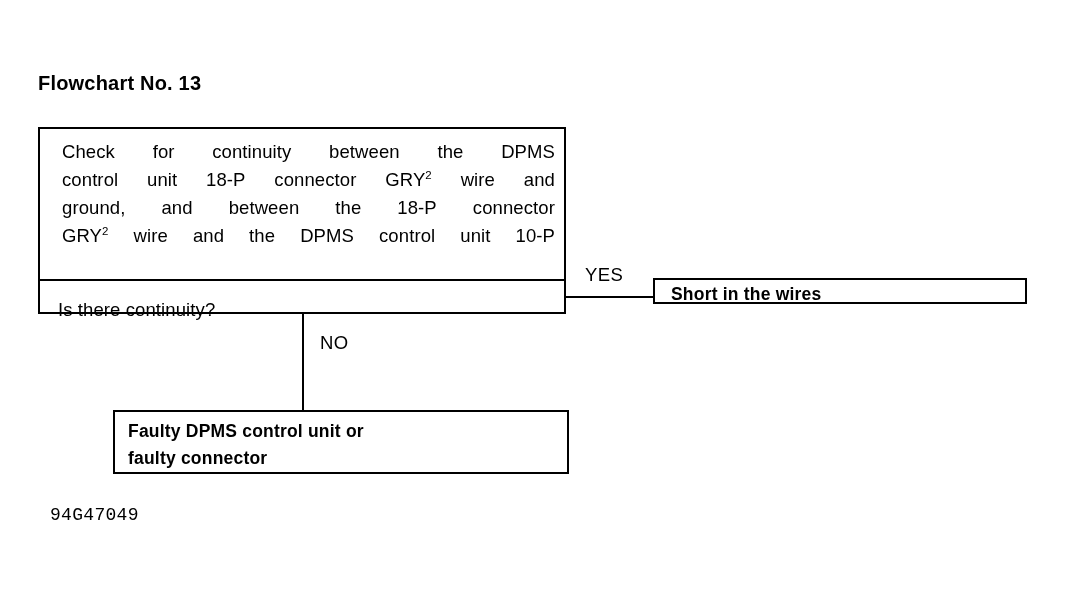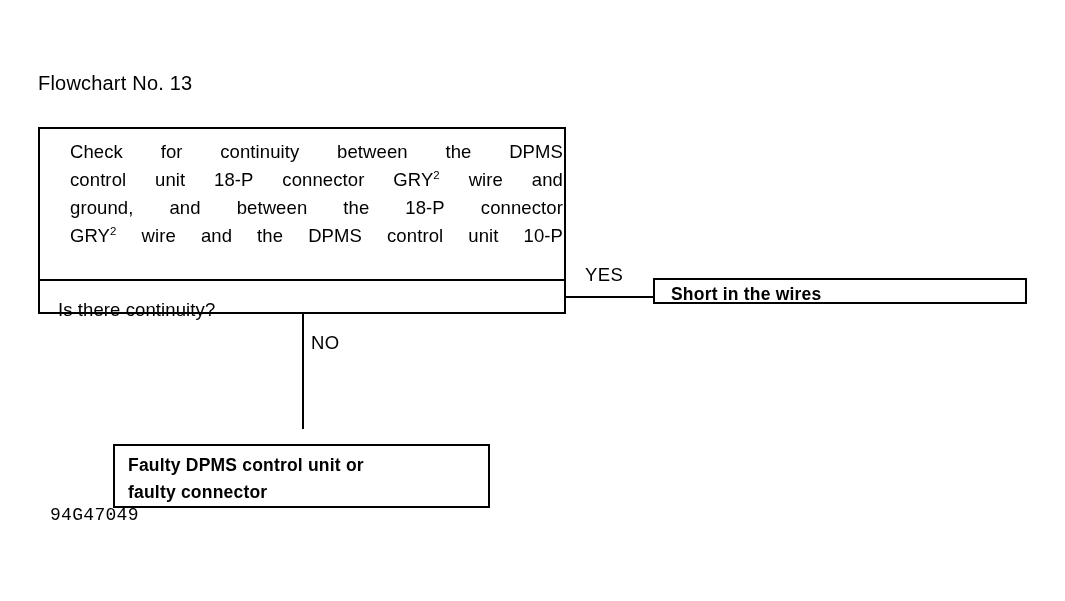--- a/index.html
+++ b/index.html
@@ -16,21 +16,21 @@
     font-family: "Liberation Sans", sans-serif;
     color: #000000;
   }
 
   
   .title {
     position: absolute;
     left: 38px;
     top: 72px;
     font-size: 20px;
-    font-weight: normal;
+    font-weight: bold;
     letter-spacing: 0.2px;
     white-space: nowrap;
   }
 
   
   .box {
     position: absolute;
     border: 2px solid #000000;
     box-sizing: border-box;
     background: #ffffff;
@@ -38,21 +38,21 @@
 
   
   #decision-box {
     left: 38px;
     top: 127px;
     width: 528px;
     height: 187px;
   }
   .decision-body {
     position: absolute;
-    left: 12px;
+    left: 4px;
     top: 0;
     right: 0;
     height: 150px;
     box-sizing: border-box;
     padding: 9px 16px 0 18px;
   }
   .decision-body .line {
     display: block;
     font-size: 18.5px;
     line-height: 28px;
@@ -104,22 +104,22 @@
     top: 4px;
     font-size: 17.5px;
     font-weight: bold;
     white-space: nowrap;
     letter-spacing: 0.2px;
   }
 
   
   #result-box-no {
     left: 113px;
-    top: 444px;
-    width: 377px;
+    top: 410px;
+    width: 456px;
     height: 64px;
   }
   #result-box-no .box-text {
     position: absolute;
     left: 13px;
     top: 6px;
     width: 350px;
     font-size: 17.5px;
     font-weight: bold;
     line-height: 27px;
@@ -152,21 +152,21 @@
   }
 
   
   .branch-label {
     position: absolute;
     font-size: 18.5px;
     letter-spacing: 0.4px;
     white-space: nowrap;
   }
   #label-yes { left: 585px; top: 264px; }
-  #label-no  { left: 311px; top: 332px; text-align: center; }
+  #label-no  { left: 320px; top: 332px; text-align: center; }
 
   
   .footer-code {
     position: absolute;
     left: 50px;
     top: 505px;
     font-size: 18px;
     letter-spacing: 0.3px;
     white-space: nowrap;
     font-family: Liberation Mono, monospace;

